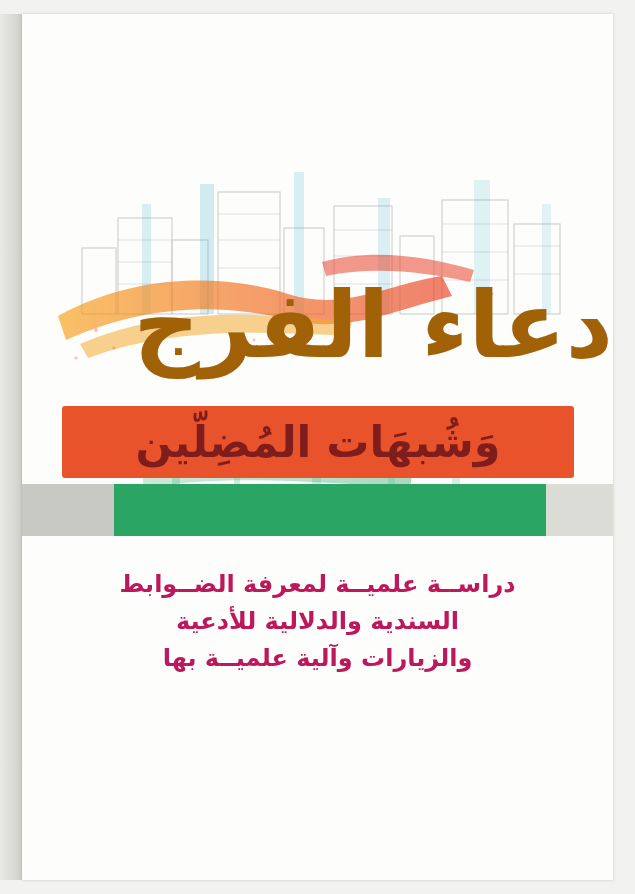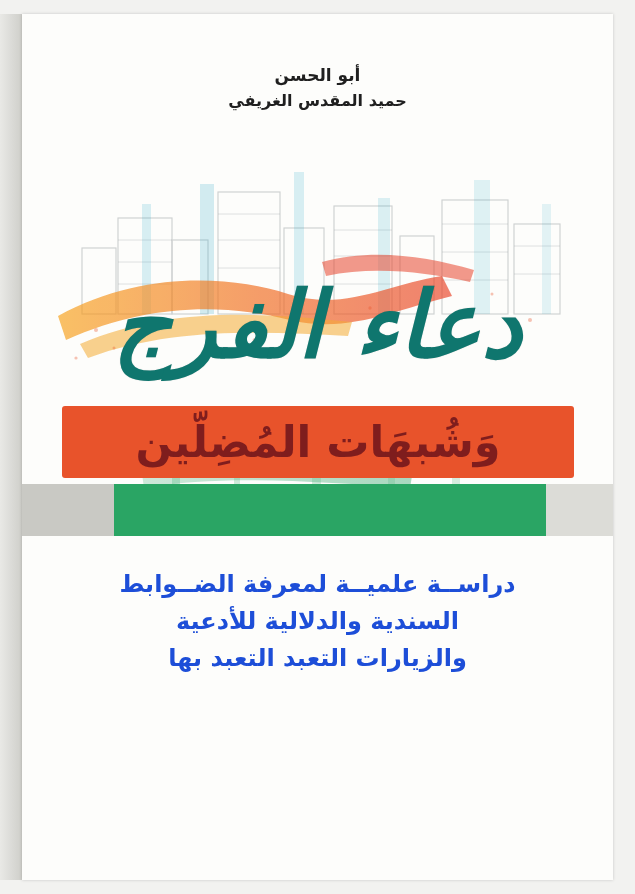--- a/index.html
+++ b/index.html
@@ -67,30 +67,29 @@
     height: 420px;
     overflow: hidden;
   }
   .art svg { display: block; }
 
   
   .title-main {
     position: absolute;
     left: 0; right: 0;
     top: 252px;
-    text-align: center;
+    text-align: right;
     font-size: 92px;
     line-height: 120px;
     font-weight: 700;
-    color: #0f766e;
+    color: #a16207;
     letter-spacing: -2px;
     font-family: "DejaVu Sans", sans-serif;
     text-shadow: 0 0 1px rgba(0,0,0,.2);
     z-index: 5;
-    font-style: italic;
   }
   .title-ribbon {
     position: absolute;
     left: 40px;
     top: 392px;
     width: 512px;
     height: 72px;
     background: #e8532b;
     border-radius: 3px;
     z-index: 6;
@@ -137,21 +136,21 @@
     z-index: 3;
   }
 
   
   .desc {
     position: absolute;
     left: 60px;
     right: 60px;
     top: 552px;
     text-align: center;
-    color: #1d4ed8;
+    color: #be185d;
     font-size: 24px;
     line-height: 37px;
     font-weight: 600;
     font-family: "DejaVu Sans", sans-serif;
   }
   .desc div { white-space: nowrap; }
 
   
   .publisher {
     position: absolute;
@@ -167,24 +166,20 @@
 </style>
 </head>
 <body>
 
 <div class="page">
 
   <div class="spine-edge"></div>
 
   <div class="cover">
 
-    <div class="authors">
-      <div class="author-line">أبو الحسن</div>
-      <div class="author-line sub">حميد المقدس الغريفي</div>
-    </div>
 
     <div class="art">
       <svg width="591" height="420" viewBox="0 0 591 420" xmlns="http://www.w3.org/2000/svg" aria-hidden="true">
         <defs>
           <linearGradient id="gOr" x1="0" y1="0" x2="1" y2="0">
             <stop offset="0%" stop-color="#f6a21e"></stop>
             <stop offset="55%" stop-color="#ef6a23"></stop>
             <stop offset="100%" stop-color="#e8452b"></stop>
           </linearGradient>
           <linearGradient id="gGr" x1="0" y1="0" x2="1" y2="0">
@@ -269,18 +264,18 @@
     <div class="gray-bar-right"></div>
 
     <div class="title-main">دعاء الفرج</div>
 
     <div class="title-ribbon"></div>
     <div class="title-sub">وَشُبهَات المُضِلّين</div>
 
     <div class="desc">
       <div>دراســة علميــة لمعرفة الضــوابط</div>
       <div>السندية والدلالية للأدعية</div>
-      <div>والزيارات التعبد التعبد بها</div>
+      <div>والزيارات وآلية علميــة بها</div>
     </div>
 
 
   </div>
 </div>
 
 </body></html>

